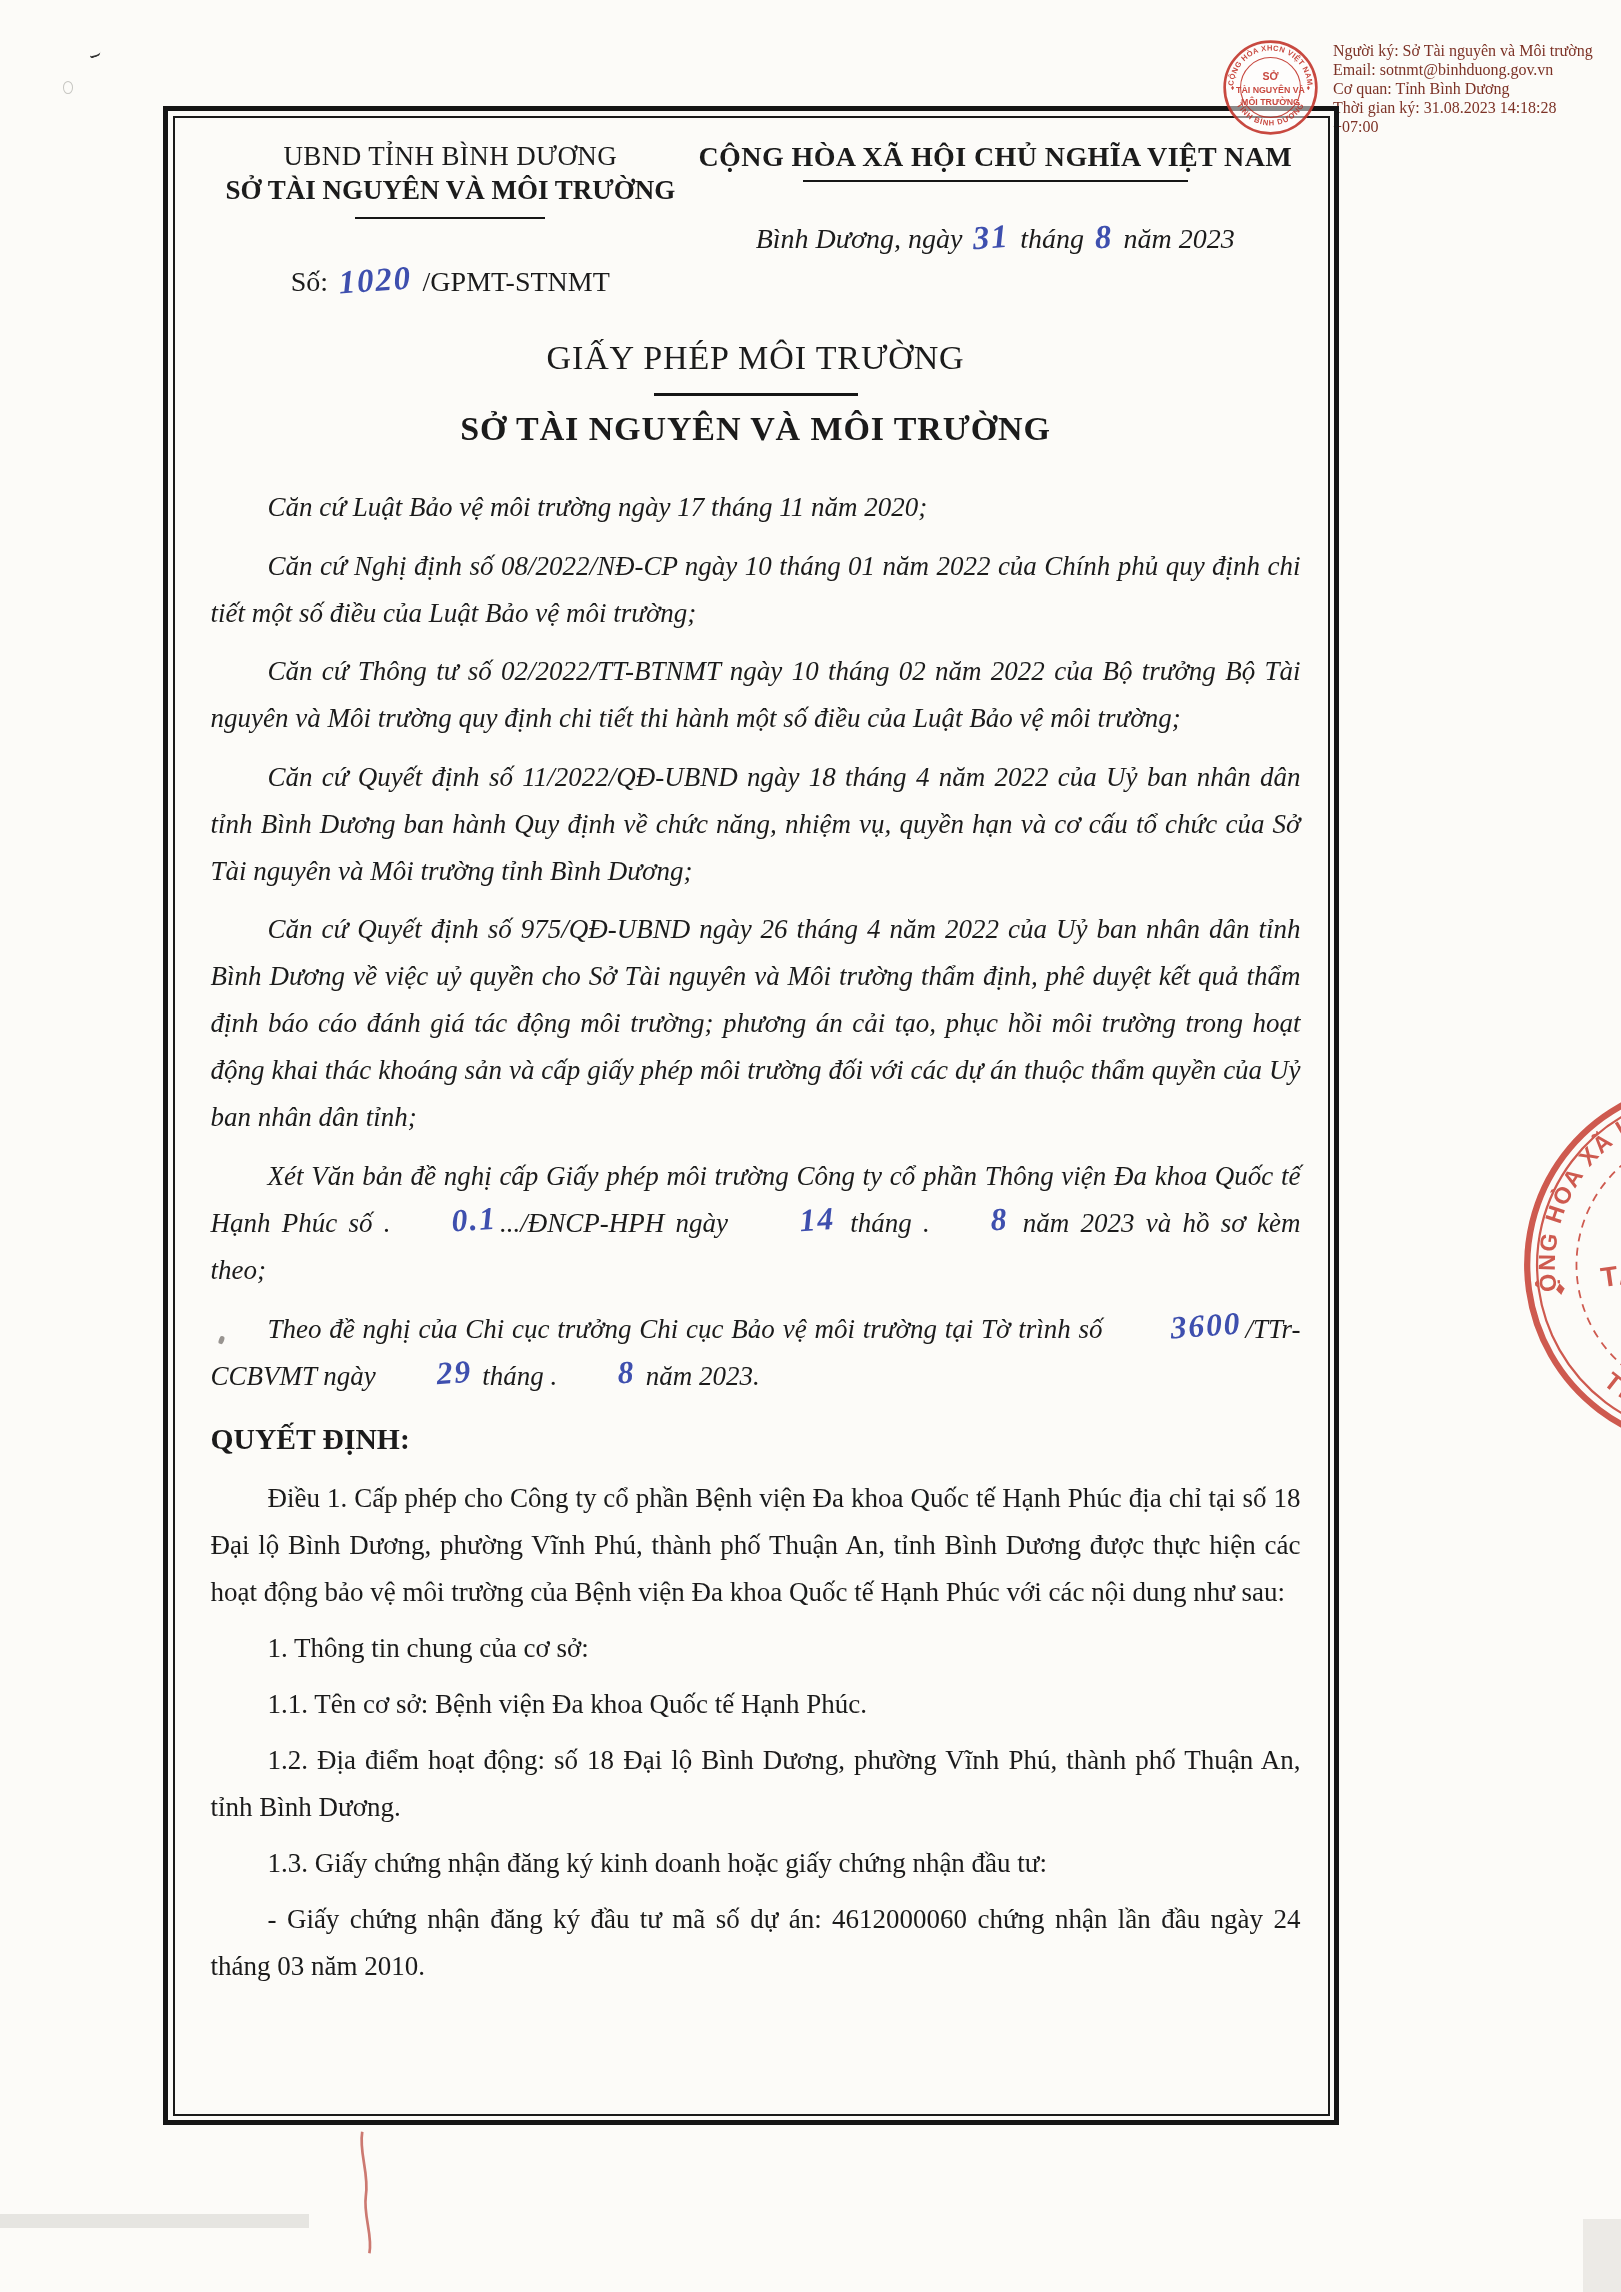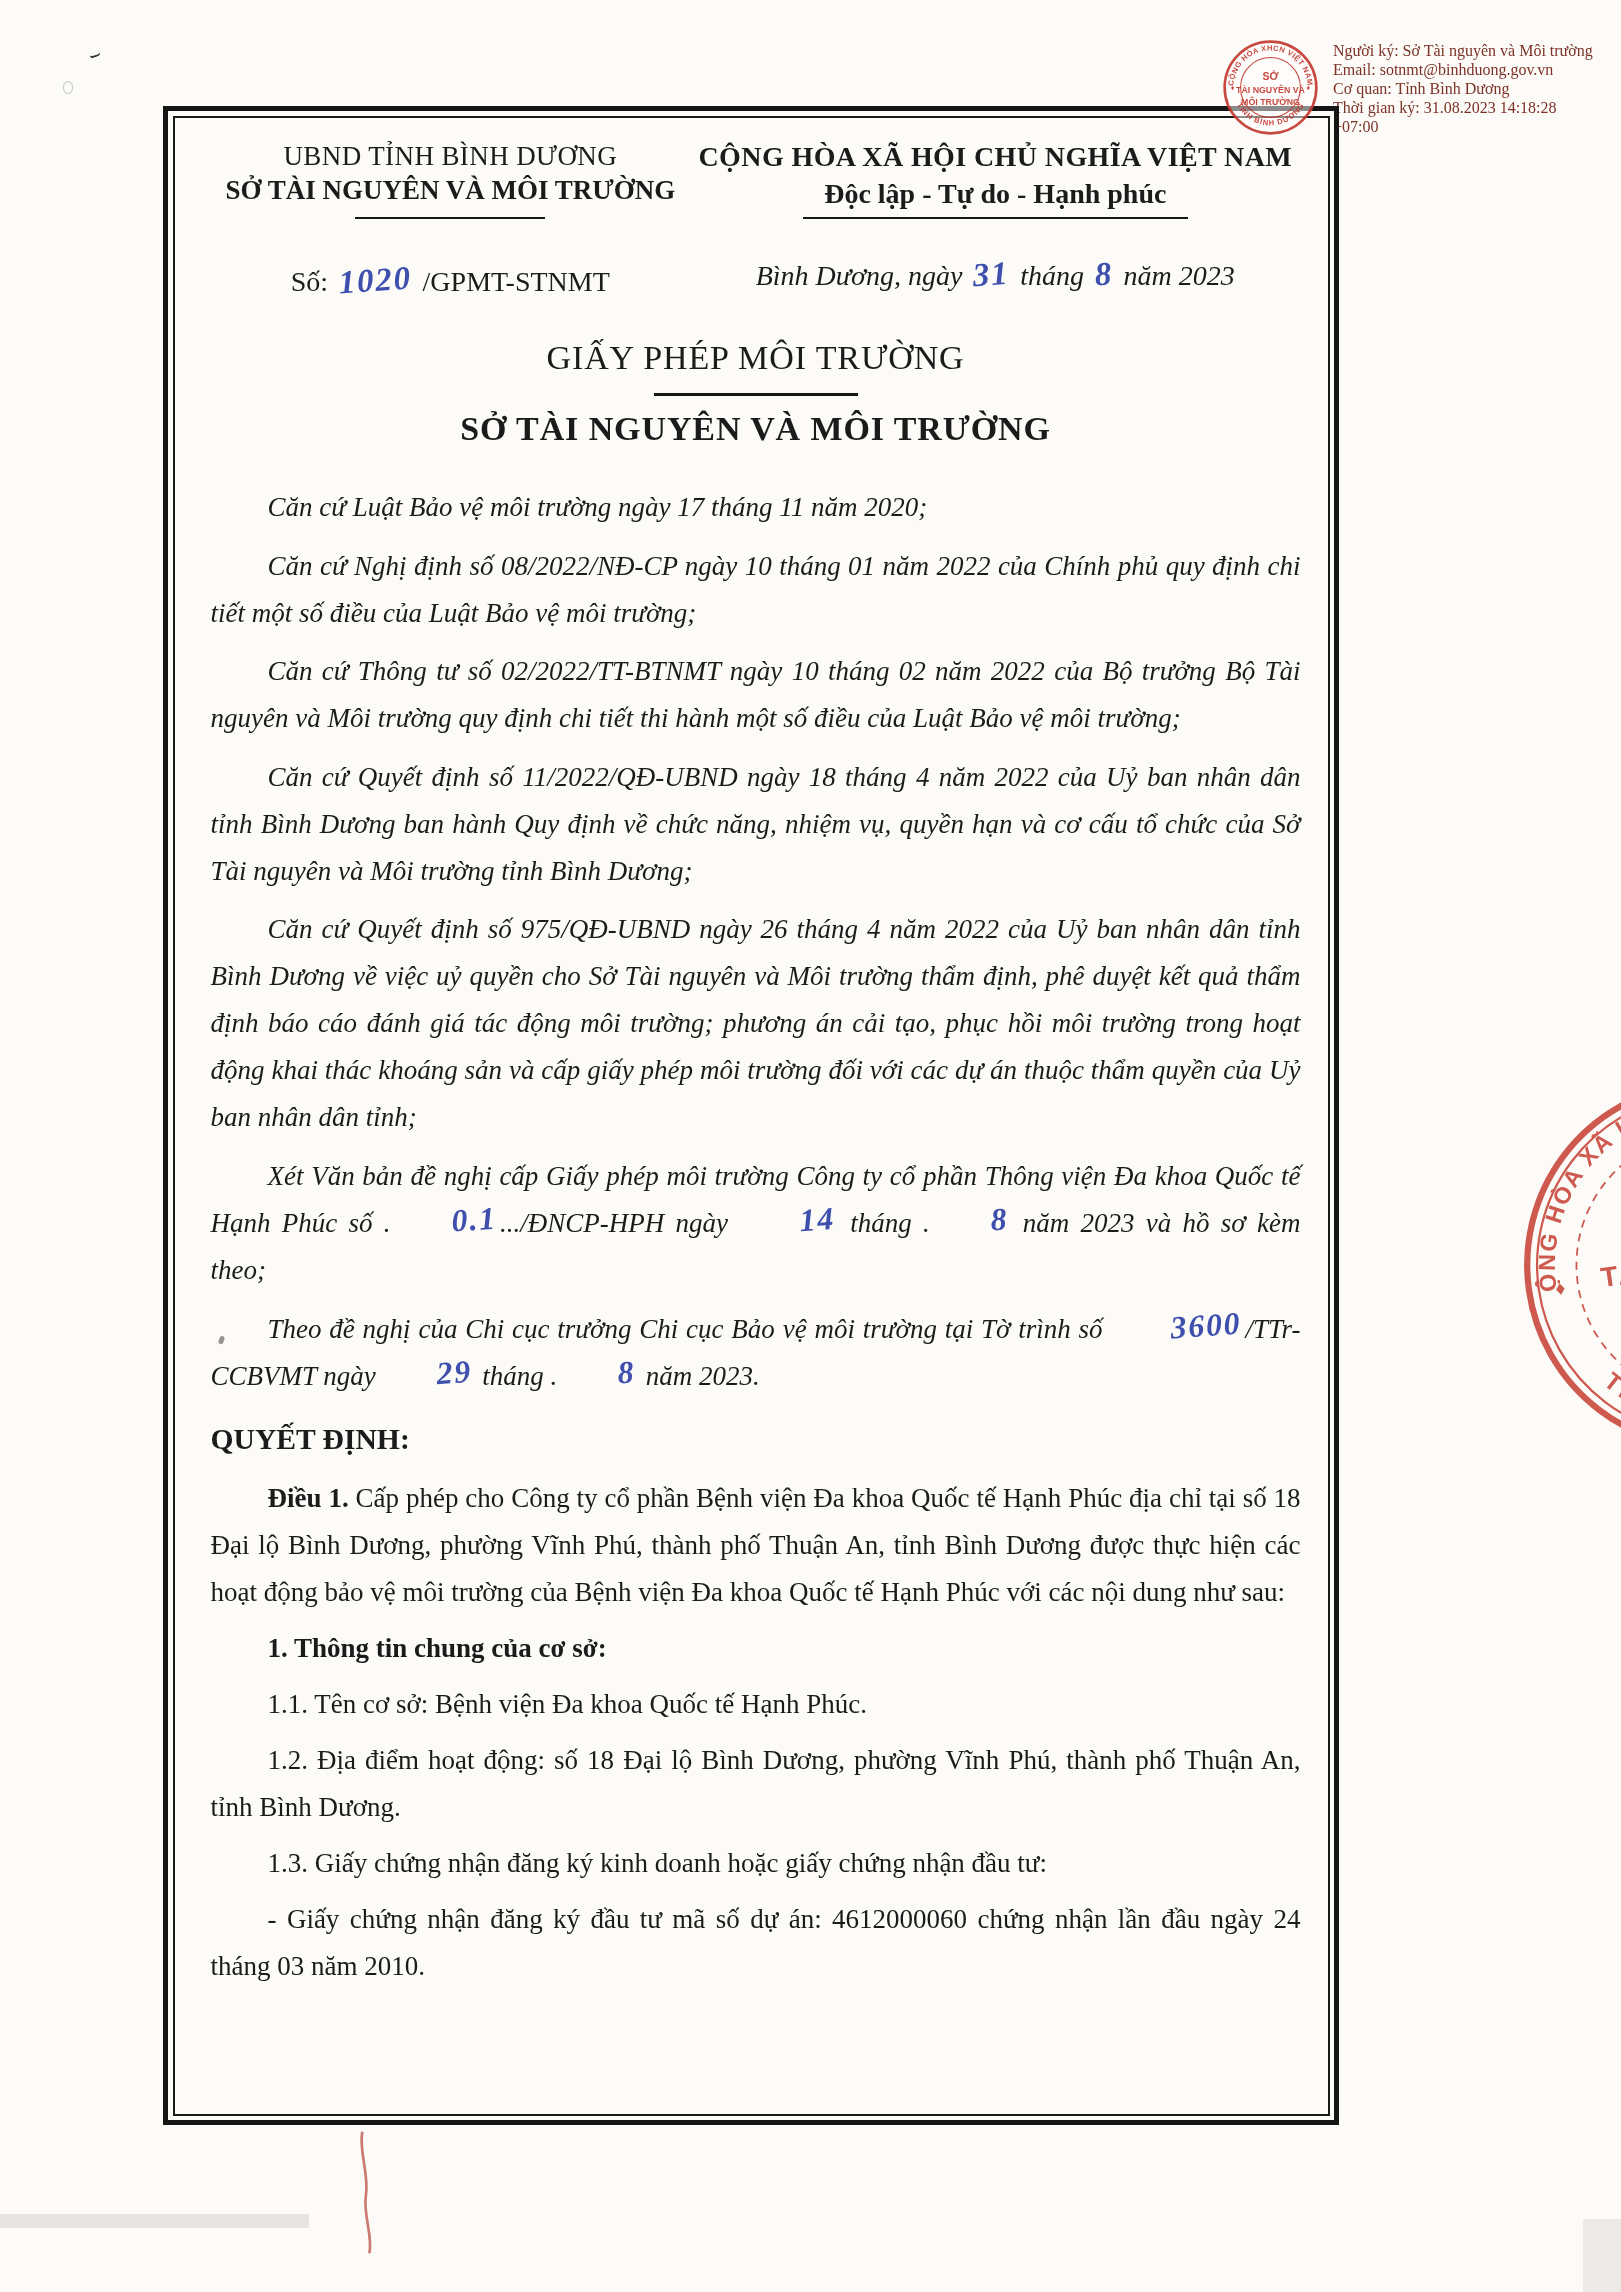--- a/index.html
+++ b/index.html
@@ -55,21 +55,21 @@
   
   .doc-body{margin-top:36px;}
   .rec{
     font-size:27px;line-height:47px;font-style:italic;
     text-align:justify;text-indent:57px;margin:0 0 11.6px 0;
   }
   .dec-head{font-weight:bold;font-size:29.6px;margin:23px 0 19.7px;}
   .art{
     font-size:27px;line-height:47px;text-align:justify;text-indent:57px;margin:0 0 9px 0;
   }
-  .b{font-weight:bold;}
+  .b{font-weight:normal;}
   
   .art-check{position:absolute;left:90px;top:47px;width:10.7px;height:8px;border-bottom:2.7px solid #333;transform:rotate(-18deg) skewX(-24deg);border-radius:0 0 3.6px 3.6px;z-index:3;}
   .art-mark2{position:absolute;left:63px;top:81px;width:8px;height:10.7px;border:1.8px solid #9a9a95;border-radius:50%;opacity:.55;z-index:3;}
   .art-speck{position:absolute;left:219px;top:1336px;width:4.5px;height:8px;background:#55504b;border-radius:40%;transform:rotate(20deg);opacity:.6;z-index:3;}
   .pen-streak{position:absolute;left:346px;top:2130px;width:45px;height:125px;z-index:4;}
   .gray-band{position:absolute;left:0;top:2214px;width:309px;height:14.3px;background:#e6e5e1;z-index:1;}
   .gray-corner{position:absolute;right:0;top:2219px;width:38px;height:73px;background:#eceae6;z-index:1;}
 </style>
 </head>
 <body>
@@ -122,21 +122,20 @@
           <div class="org2">SỞ TÀI NGUYÊN VÀ MÔI TRƯỜNG</div>
           <div class="rule-left"></div>
           <div class="so-line">
             <span>Số:</span>
             <span class="hw">1020</span>
             <span>/GPMT-STNMT</span>
           </div>
         </div>
         <div class="hdr-right">
           <div class="quoc-hieu">CỘNG HÒA XÃ HỘI CHỦ NGHĨA VIỆT NAM</div>
-          <div class="tieu-ngu">Độc lập - Tự do - Hạnh phúc</div>
           <div class="rule-right"></div>
           <div class="date-line">
             <span>Bình Dương, ngày</span>
             <span class="hw">31</span>
             <span>tháng</span>
             <span class="hw">8</span>
             <span>năm 2023</span>
           </div>
         </div>
       </div>

